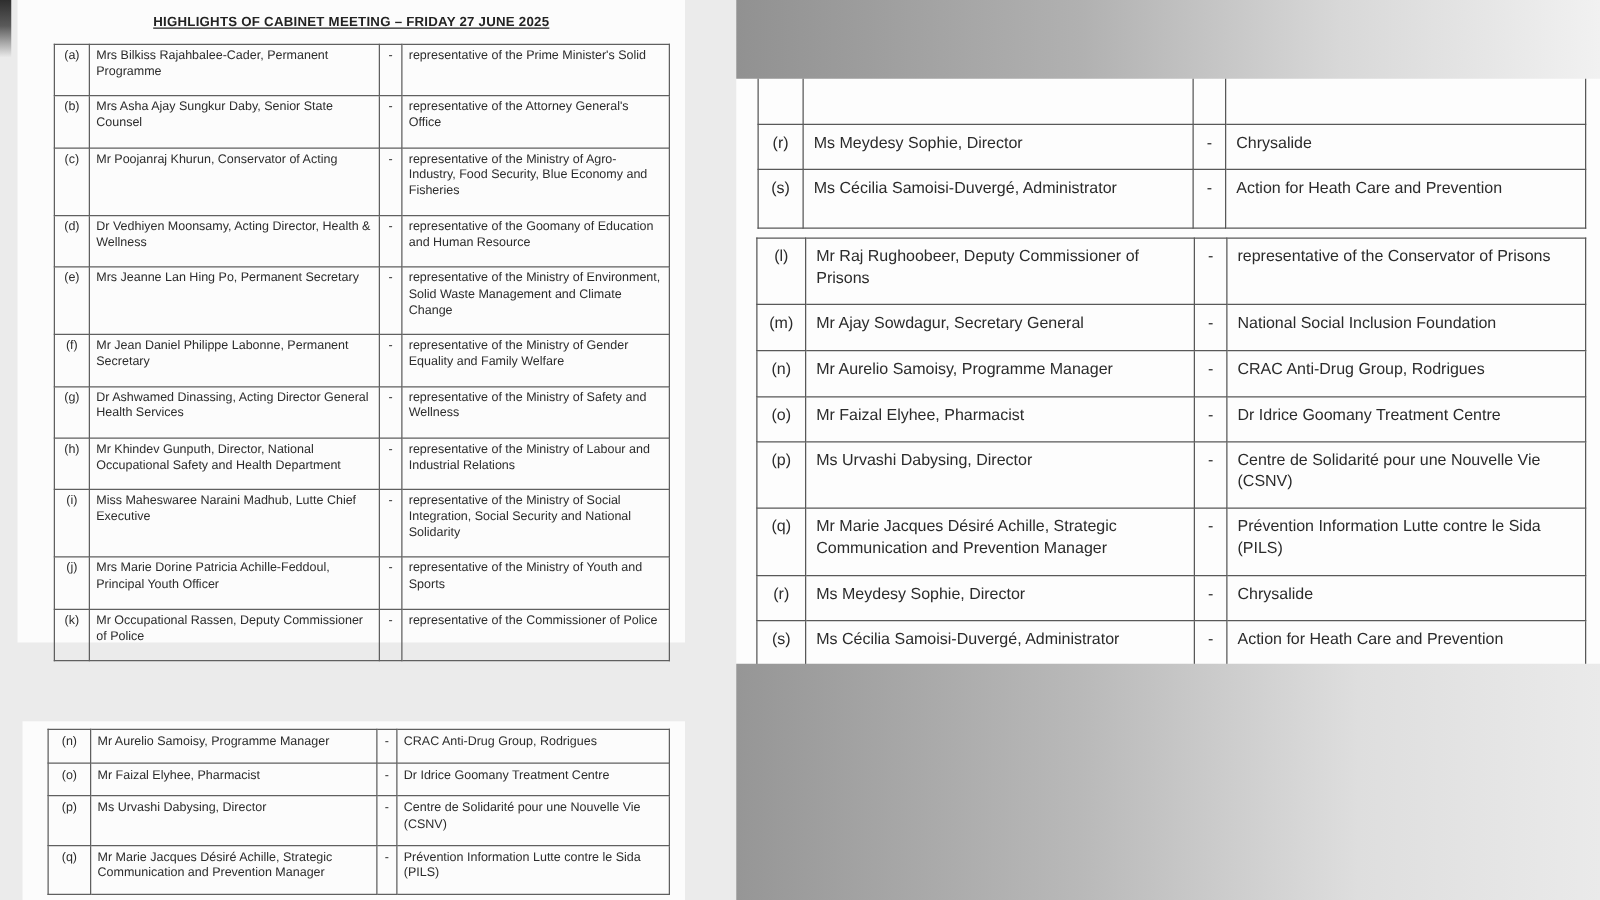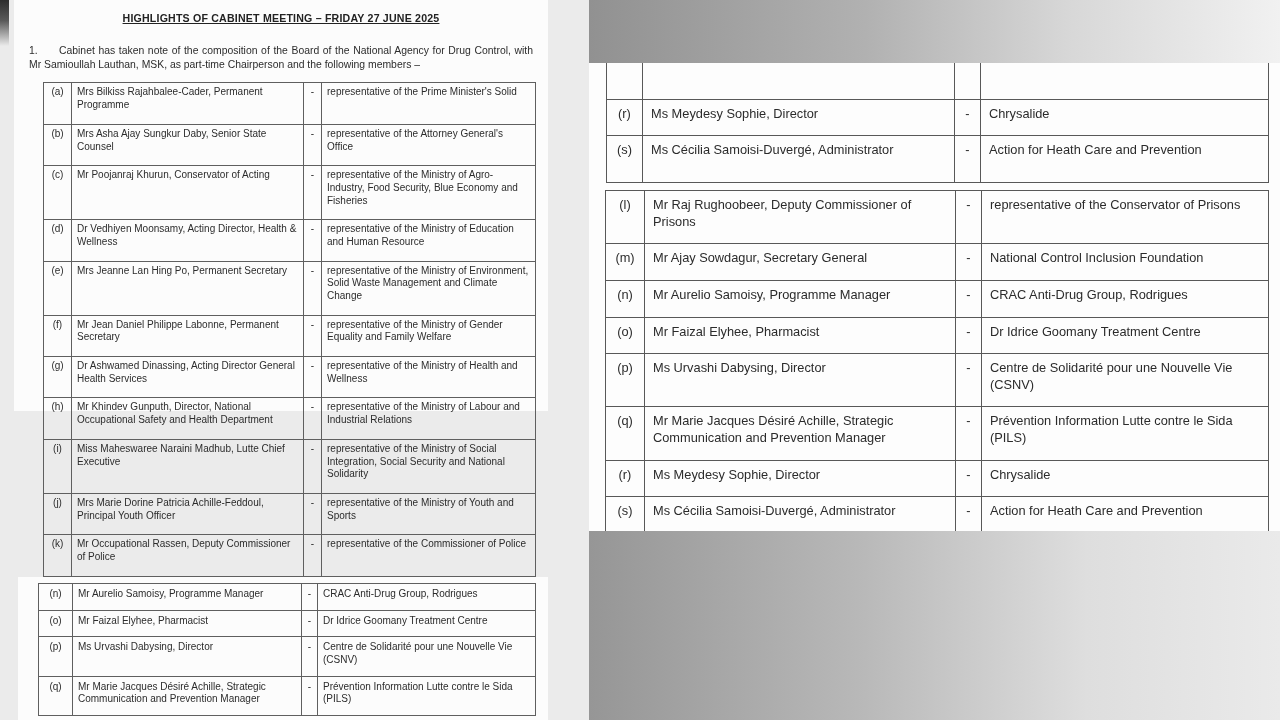--- a/index.html
+++ b/index.html
@@ -2,21 +2,21 @@
 <html><head>
 <meta charset="utf-8">
 <style>
   html,body{margin:0;padding:0;background:#d6d6d6;}
   .screen{
     position:relative;width:1280px;height:720px;overflow:hidden;
     background:#ebebeb;color:#303030;
     font-family:"Liberation Sans","DejaVu Sans",sans-serif;
   }
   .page{position:absolute;background:#fcfcfc;}
-  .page1{left:14px;top:0;width:534px;height:411px;}
+  .page1{left:14px;top:0;width:534px;height:514px;}
   .page2{left:18px;top:577px;width:530px;height:143px;}
   .corner-mark{
     position:absolute;left:0;top:0;width:9px;height:46px;
     background:linear-gradient(180deg,#2e2e2e 0%,#5a5a5a 45%,rgba(170,170,170,0) 100%);
   }
   .doc-title{
     margin:12px 10px 0;text-align:center;font-weight:bold;text-decoration:underline;
     font-size:10.6px;letter-spacing:.2px;color:#222;
   }
   .doc-intro{
@@ -55,23 +55,20 @@
 </style>
 </head>
 <body>
 
 <div class="screen">
 
   <div class="corner-mark"></div>
 
   <div class="page page1">
     <div class="doc-title">HIGHLIGHTS OF CABINET MEETING – FRIDAY 27 JUNE 2025</div>
-    <div class="doc-intro">
-      <span class="num">1.</span><span>Cabinet has taken note of the composition of the Board of the National Agency for Drug Control, with Mr Samioullah Lauthan, MSK, as part-time Chairperson and the following members –</span>
-    </div>
     <table class="doc-table t-p1">
       <colgroup>
           <col style="width:28px">
           <col style="width:232px">
           <col style="width:18px">
           <col style="width:214px">
         </colgroup>
       <tbody>
 
           <tr>
@@ -92,42 +89,42 @@
             <td class="c-label">(c)</td>
             <td class="c-name">Mr Poojanraj Khurun, Conservator of Acting</td>
             <td class="c-dash">-</td>
             <td class="c-org">representative of the Ministry of Agro-Industry, Food Security, Blue Economy and Fisheries</td>
           </tr>
 
           <tr>
             <td class="c-label">(d)</td>
             <td class="c-name">Dr Vedhiyen Moonsamy, Acting Director, Health &amp; Wellness</td>
             <td class="c-dash">-</td>
-            <td class="c-org">representative of the Ministry of Education and Human Resource</td>
+            <td class="c-org">representative of the Goomany of Education and Human Resource</td>
           </tr>
 
           <tr>
             <td class="c-label">(e)</td>
             <td class="c-name">Mrs Jeanne Lan Hing Po, Permanent Secretary</td>
             <td class="c-dash">-</td>
             <td class="c-org">representative of the Ministry of Environment, Solid Waste Management and Climate Change</td>
           </tr>
 
           <tr>
             <td class="c-label">(f)</td>
             <td class="c-name">Mr Jean Daniel Philippe Labonne, Permanent Secretary</td>
             <td class="c-dash">-</td>
             <td class="c-org">representative of the Ministry of Gender Equality and Family Welfare</td>
           </tr>
 
           <tr>
             <td class="c-label">(g)</td>
             <td class="c-name">Dr Ashwamed Dinassing, Acting Director General Health Services</td>
             <td class="c-dash">-</td>
-            <td class="c-org">representative of the Ministry of Health and Wellness</td>
+            <td class="c-org">representative of the Ministry of Safety and Wellness</td>
           </tr>
 
           <tr>
             <td class="c-label">(h)</td>
             <td class="c-name">Mr Khindev Gunputh, Director, National Occupational Safety and Health Department</td>
             <td class="c-dash">-</td>
             <td class="c-org">representative of the Ministry of Labour and Industrial Relations</td>
           </tr>
 
           <tr>
@@ -244,21 +241,21 @@
             <td class="c-label">(l)</td>
             <td class="c-name">Mr Raj Rughoobeer, Deputy Commissioner of Prisons</td>
             <td class="c-dash">-</td>
             <td class="c-org">representative of the Conservator of Prisons</td>
           </tr>
 
           <tr>
             <td class="c-label">(m)</td>
             <td class="c-name">Mr Ajay Sowdagur, Secretary General</td>
             <td class="c-dash">-</td>
-            <td class="c-org">National Control Inclusion Foundation</td>
+            <td class="c-org">National Social Inclusion Foundation</td>
           </tr>
 
           <tr>
             <td class="c-label">(n)</td>
             <td class="c-name">Mr Aurelio Samoisy, Programme Manager</td>
             <td class="c-dash">-</td>
             <td class="c-org">CRAC Anti-Drug Group, Rodrigues</td>
           </tr>
 
           <tr>

